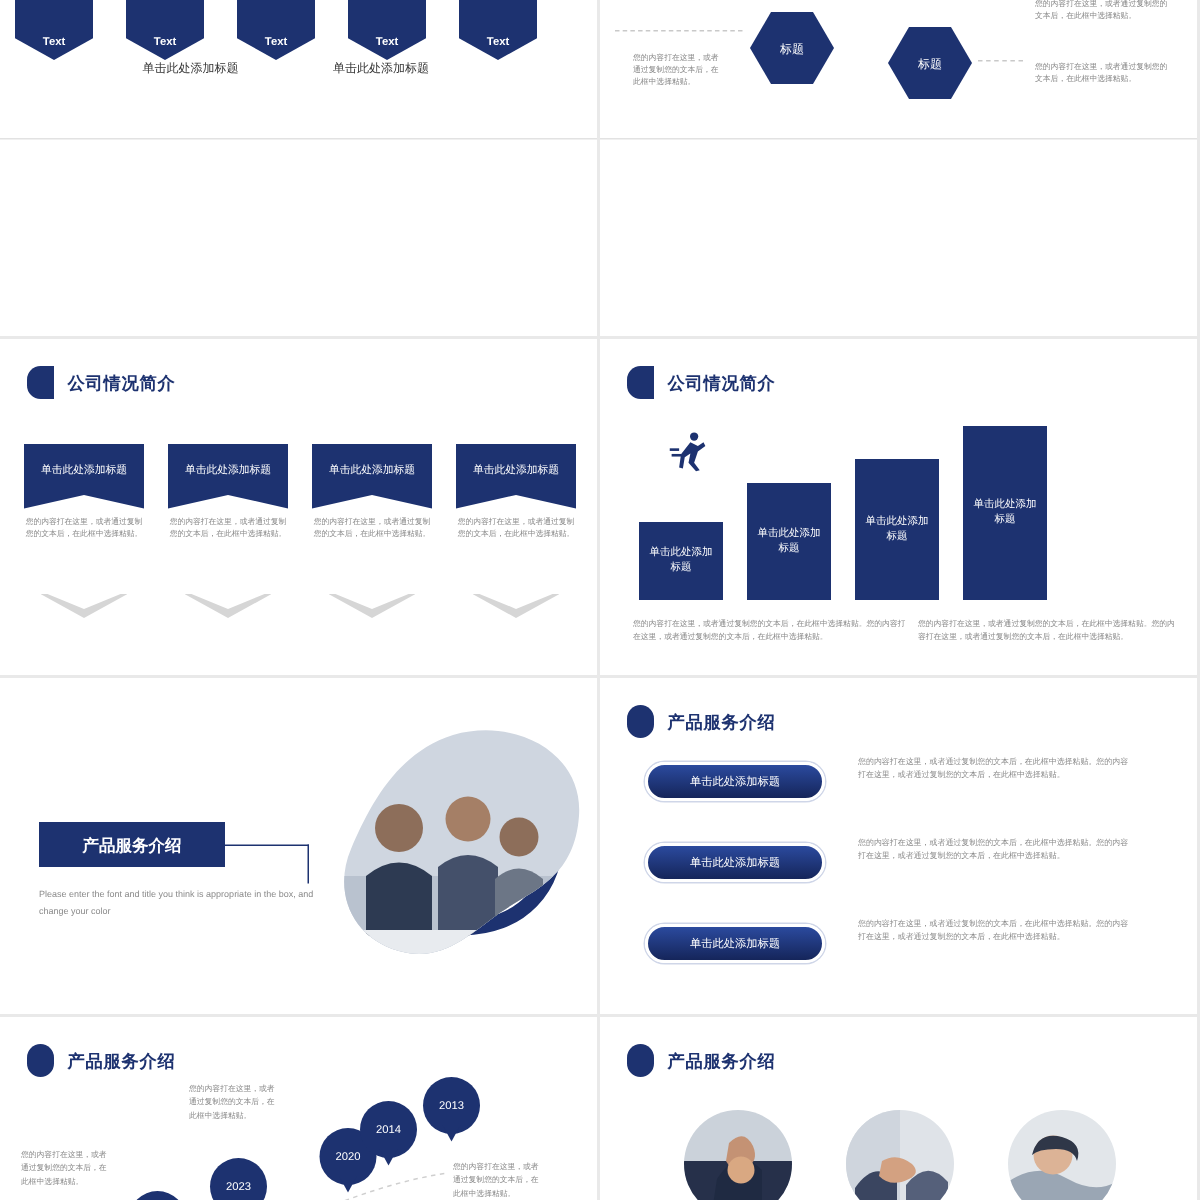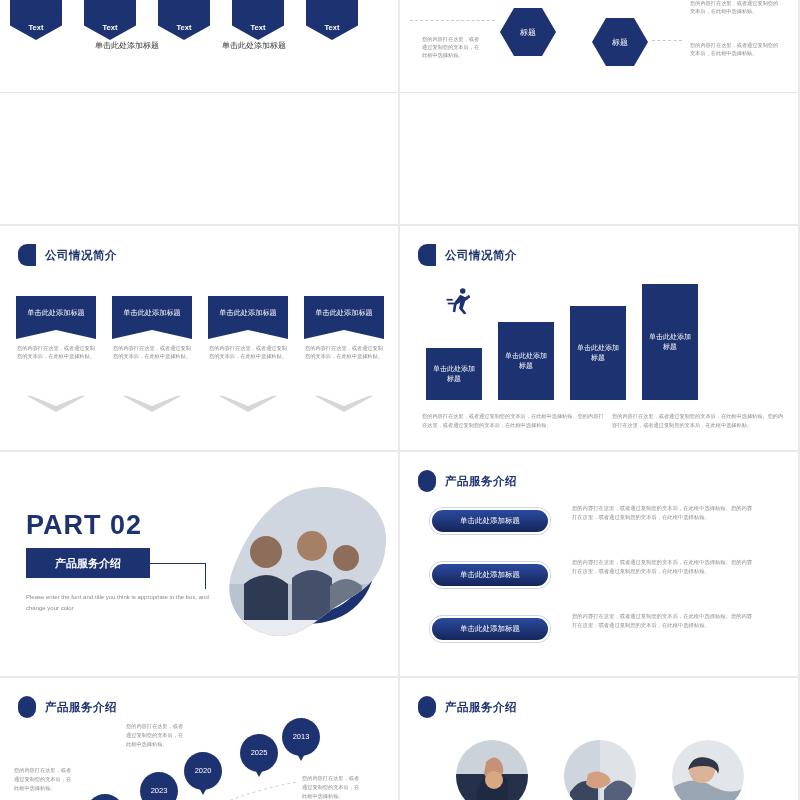--- a/index.html
+++ b/index.html
@@ -239,21 +239,20 @@
         <circle cx="72" cy="78" r="16" fill="#8d6e5a"></circle>
         <path d="M50 110 q22 -18 44 0 v40 h-44 Z" fill="#2d3a52"></path>
         <circle cx="118" cy="72" r="15" fill="#a57f66"></circle>
         <path d="M98 104 q20 -16 40 0 v46 h-40 Z" fill="#44506a"></path>
         <circle cx="152" cy="84" r="13" fill="#8d6e5a"></circle>
         <path d="M136 112 q16 -14 32 0 v38 h-32 Z" fill="#6c7686"></path>
         <rect x="40" y="146" width="140" height="26" fill="#e8ebef"></rect>
       </g>
     </svg>
 
-    <div class="part-no">PART 02</div>
     <div class="part-pill">
         <span>产品服务介绍</span>
       </div>
     <div class="part-line"></div>
     <div class="part-line2"></div>
     <div class="part-sub">Please enter the font and title you think is appropriate in the box, and change your color</div>
   </div>
 
   <div class="slide r">
     <div class="title-row">
@@ -286,26 +285,26 @@
     <svg style="position:absolute; left:10px; top:58px;" width="360" height="150">
       <path d="M14 140 C40 150 60 130 86 120 C120 106 150 92 185 78 C220 64 250 52 288 46" fill="none" stroke="#cfcfcf" stroke-width="1" stroke-dasharray="3 3"></path>
     </svg>
 
     <div class="pin" style="left:86px; top:116px;">
       <div class="head">2025</div>
     </div>
     <div class="pin" style="left:140px; top:94px;">
       <div class="head">2023</div>
     </div>
-    <div class="pin" style="left:184px; top:74px;">
+    <div class="pin" style="left:213px; top:74px;">
       <div class="head">2020</div>
         <div class="tail"></div>
     </div>
     <div class="pin" style="left:240px; top:56px;">
-      <div class="head">2025</div>
+      <div class="head">2014</div>
         <div class="tail"></div>
     </div>
     <div class="pin" style="left:282px; top:40px;">
       <div class="head">2013</div>
         <div class="tail"></div>
     </div>
 
     <div class="tlnote" style="left:14px; top:88px; width:62px;">您的内容打在这里，或者通过复制您的文本后，在此框中选择粘贴。</div>
     <div class="tlnote" style="left:126px; top:44px; width:62px;">您的内容打在这里，或者通过复制您的文本后，在此框中选择粘贴。</div>
 

